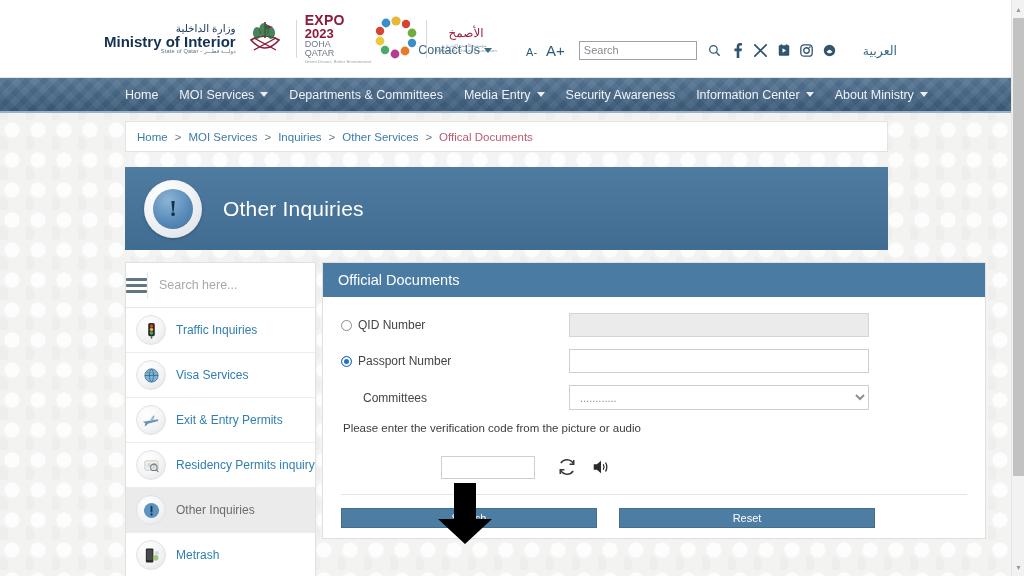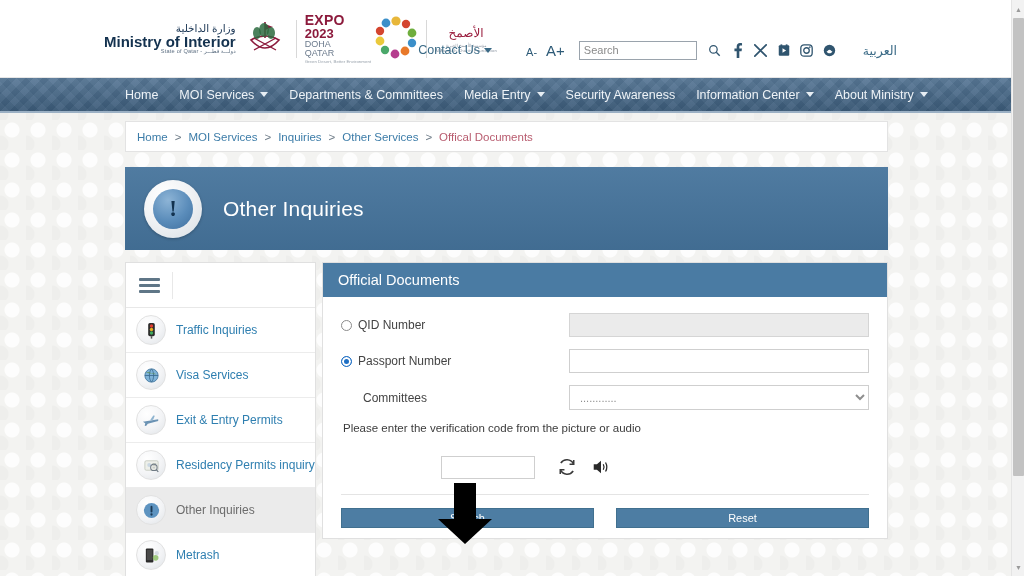--- a/index.html
+++ b/index.html
@@ -214,21 +214,21 @@
     font-size: 14px; line-height: 1;
     flex: none;
   }
   .si-label { font-size: 12px; color: #2f7fb0; margin-left: 10px; }
   .side-item.active .si-label { color: #6c6c6c; }
 
   
   .panel {
     position: absolute;
     left: 322px; top: 262px;
-    width: 566px;
+    width: 664px;
     background: #fff;
     border: 1px solid #e0e0e0;
   }
   .panel-head {
     height: 34px; background: #4a7ba3;
     display:flex; align-items:center;
     padding-left: 15px;
     color: #fff; font-size: 14.5px;
   }
   .panel-body { padding: 16px 18px 0 18px; }
@@ -481,20 +481,21 @@
     <div class="banner-title">Other Inquiries</div>
   </div>
 
   <div class="sidebar">
     <div class="side-search">
       <div class="hamburger">
         <i></i>
         <i></i>
         <i></i>
       </div>
+      <input class="side-search-input" type="text" placeholder="Search here..." style="">
     </div>
 
     <div class="side-item">
       <span class="si-icon">
         <svg width="17" height="17" viewBox="0 0 18 18">
             <rect x="5.5" y="1" width="7" height="14" rx="1.8" fill="#2c2c2c"></rect>
             <circle cx="9" cy="4.3" r="1.8" fill="#e03b2f"></circle>
             <circle cx="9" cy="8" r="1.8" fill="#e8b122"></circle>
             <circle cx="9" cy="11.7" r="1.8" fill="#3fa85b"></circle>
             <rect x="8.2" y="15" width="1.6" height="2.6" fill="#555"></rect>

